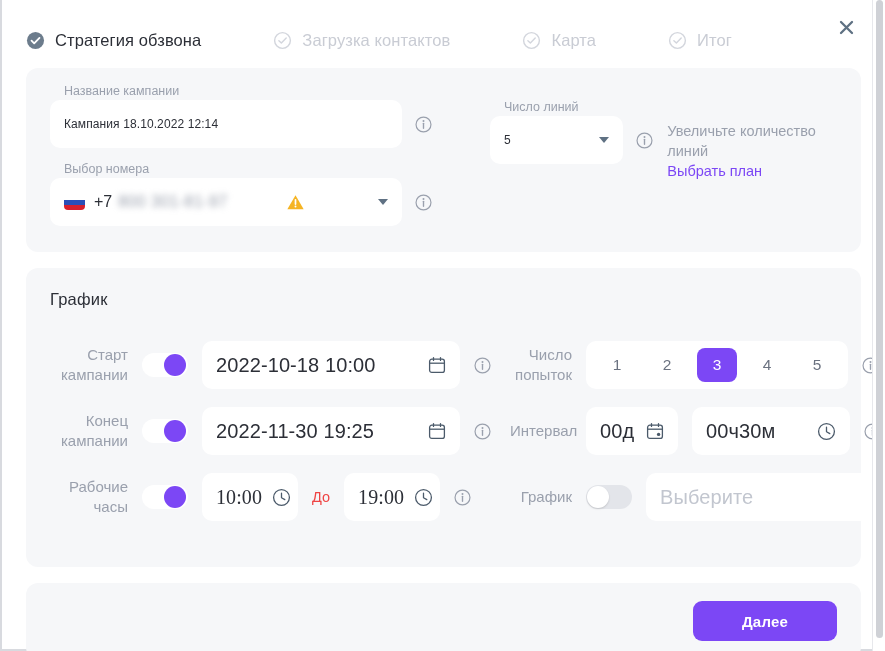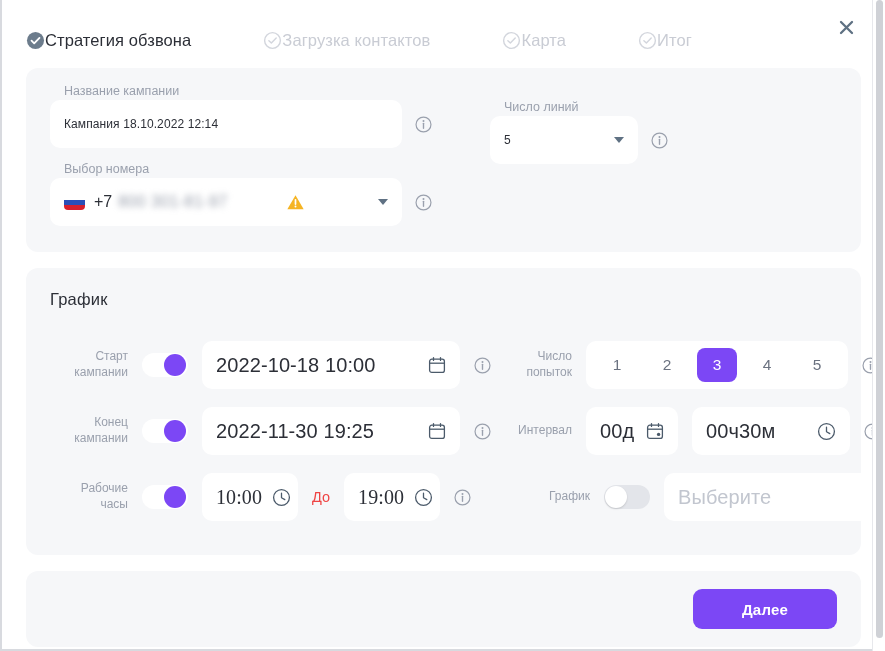--- a/index.html
+++ b/index.html
@@ -66,20 +66,21 @@
   .close-btn svg { display: block; }
 
   .steps {
     display: flex;
     align-items: center;
     margin-top: 12px;
   }
   .step {
     display: flex;
     align-items: center;
+    gap: 10px;
     cursor: pointer;
     white-space: nowrap;
     text-align: right;
   }
   .step + .step { margin-left: 72px; }
   .step-label {
     font-size: 16.5px;
     letter-spacing: .1px;
   }
   .step.active .step-label { color: #2c2f37; }
@@ -202,25 +203,25 @@
   }
   .lines-hint .t1 { font-size: 14.5px; color: #9aa0ad; display: block; }
   .lines-hint .t2 { font-size: 14.5px; color: #7c47f5; display: block; cursor: pointer; }
 
   
   .srow {
     display: grid;
     grid-template-columns: 460px 1fr;
     margin-bottom: 18px;
   }
-  .srow:last-child { margin-bottom: 0; gap: 18px; }
+  .srow:last-child { margin-bottom: 12px; }
   .sgroup { display: flex; align-items: center; }
 
   .row-label {
-    font-size: 12px;
+    font-size: 15px;
     color: #9aa0ad;
     text-align: right;
     line-height: 1.32;
     flex: 0 0 auto;
   }
   .row-label.w-two { width: 78px; }
   .row-label.w-one { width: 62px; }
 
   
   .toggle {
@@ -412,20 +413,24 @@
             <span class="fl-value">5</span>
             <div class="caret"></div>
           </div>
           <div class="info-wrap">
             <svg class="info-ico" viewBox="0 0 18 18">
               <circle cx="9" cy="9" r="7.9" fill="none" stroke="#9aa0ad" stroke-width="1.25"></circle>
               <circle cx="9" cy="5.3" r="1.05" fill="#9aa0ad"></circle>
               <path d="M9 7.8 L9 13" stroke="#9aa0ad" stroke-width="1.45" stroke-linecap="round"></path>
             </svg>
           </div>
+          <div class="lines-hint">
+            <span class="t1">Увеличьте количество линий</span>
+            <span class="t2">Выбрать план</span>
+          </div>
         </div>
       </div>
 
     </div>
   </div>
 
   <div class="card card-sched">
 
     <div class="section-title">График</div>
 

